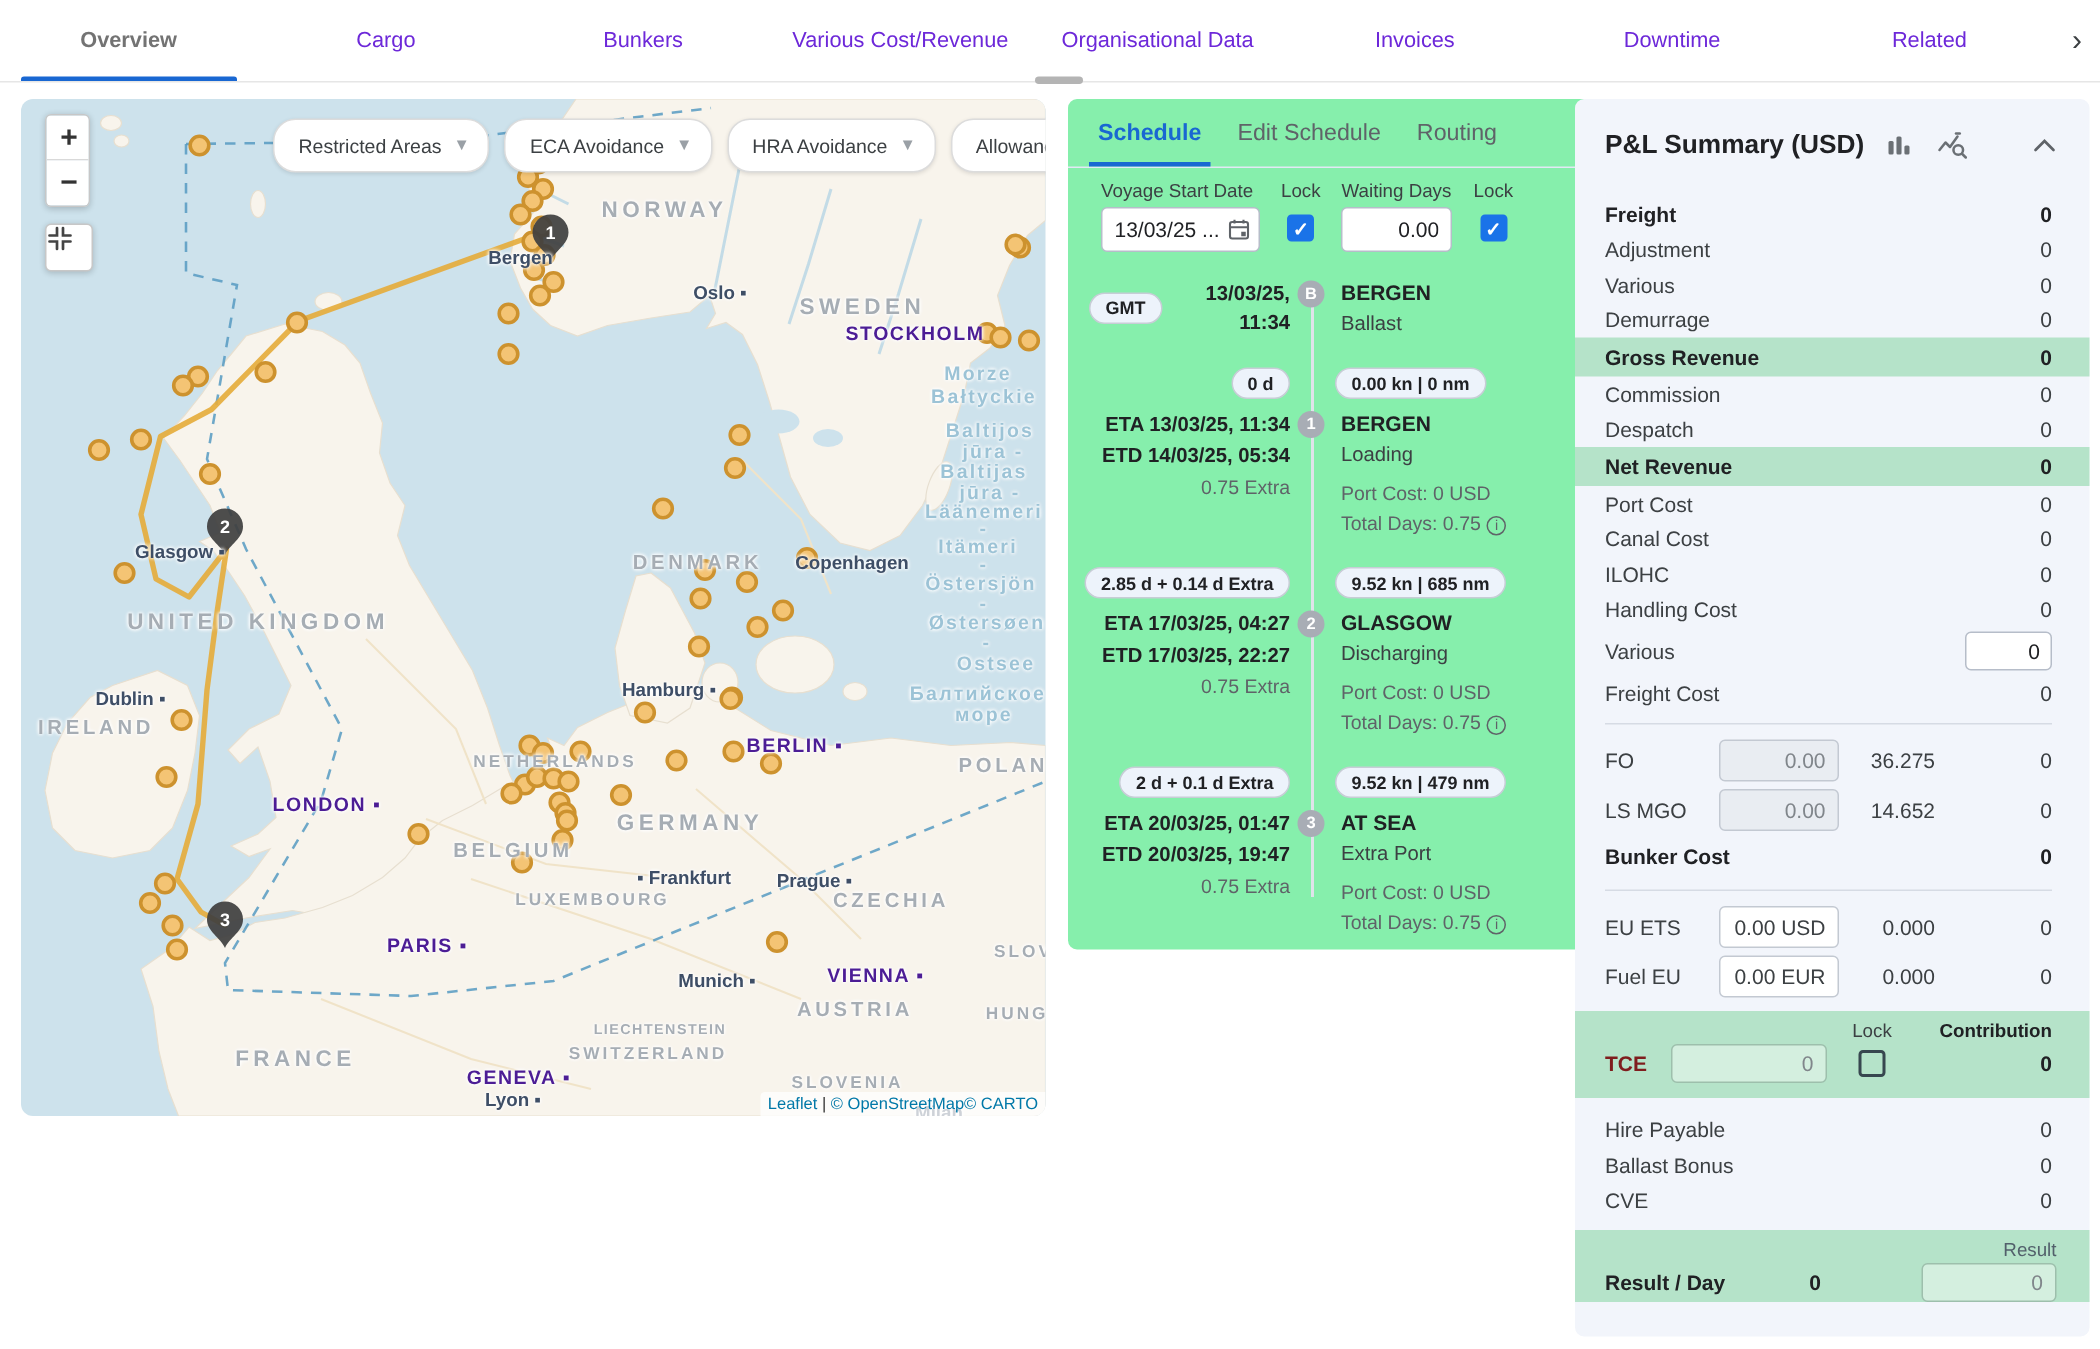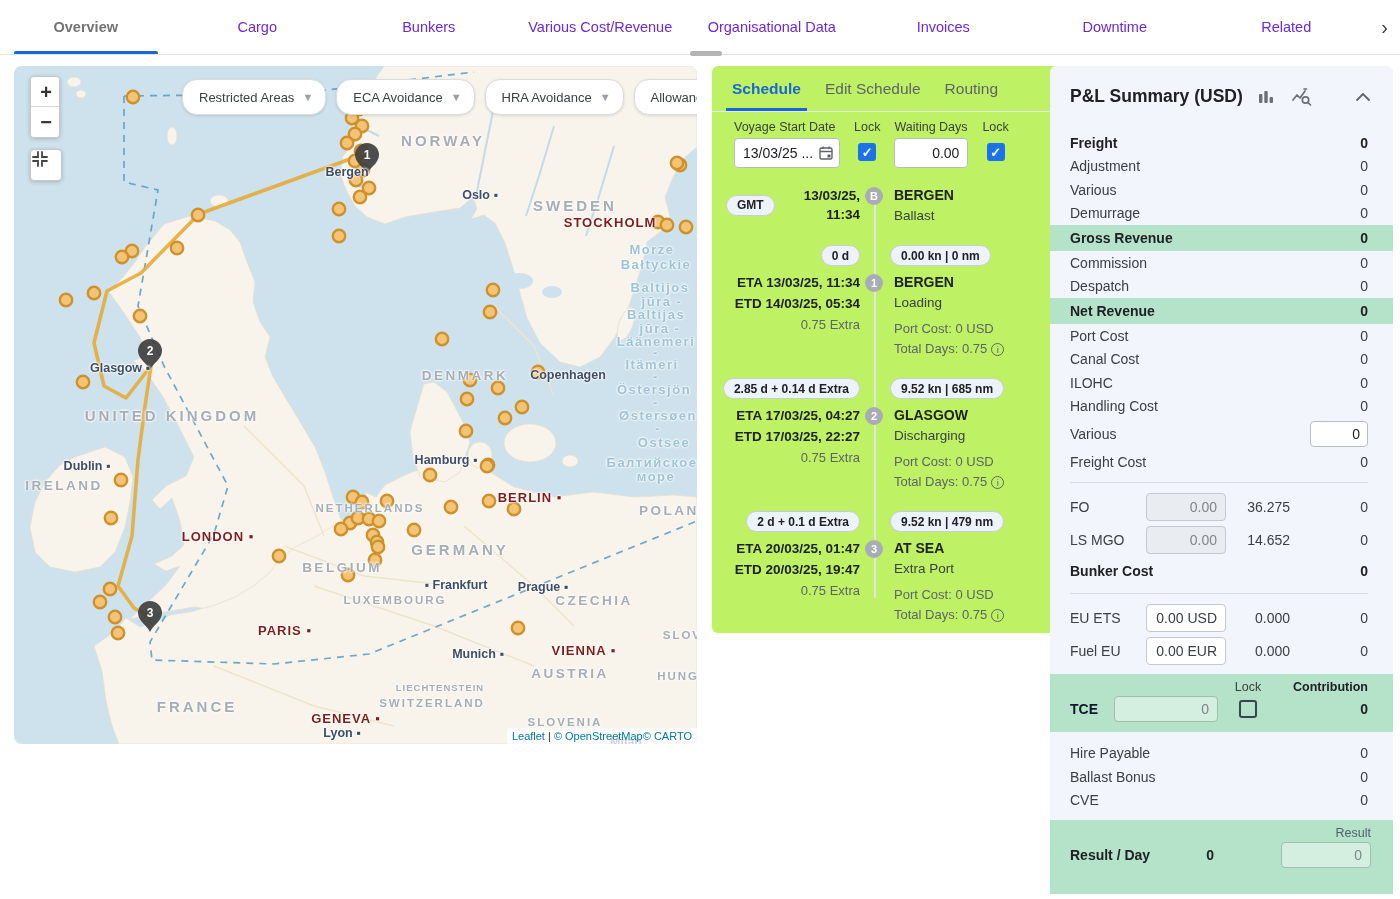--- a/index.html
+++ b/index.html
@@ -32,21 +32,21 @@
   .port{fill:#f4c474;stroke:#cd922e;stroke-width:2.4;}
   .pin{fill:#3f3f3f;opacity:.93;}
   .pin-num{fill:#fff;font-size:12px;font-weight:700;text-anchor:middle;font-family:"Liberation Sans",sans-serif;}
   #map-labels{position:absolute;inset:0;pointer-events:none;}
   .mlabel{position:absolute;transform:translate(-50%,-50%);white-space:nowrap;
     text-shadow:0 0 3px rgba(255,255,255,.95),0 0 3px rgba(255,255,255,.95),0 0 2px rgba(255,255,255,.9);}
   .country-lg{font-size:15px;letter-spacing:3px;color:#a6adb4;font-weight:700;}
   .country{font-size:13.5px;letter-spacing:2.5px;color:#a6adb4;font-weight:700;}
   .country-sm{font-size:11.5px;letter-spacing:2px;color:#a6adb4;font-weight:700;}
   .country-xs{font-size:9.5px;letter-spacing:1px;color:#a6adb4;font-weight:700;}
-  .capital{font-size:13px;letter-spacing:1px;color:#7f1d1d;font-weight:700;}
+  .capital{font-size:13px;letter-spacing:1px;color:#4c1d95;font-weight:700;}
   .city{font-size:12.5px;color:#3e4e66;font-weight:700;}
   .sea{font-size:13px;letter-spacing:1.5px;color:#9cc3d6;font-weight:700;}
 
   .map-zoom{position:absolute;left:16px;top:10px;width:30px;display:flex;flex-direction:column;
     border:1px solid #c7c7c7;border-radius:4px;overflow:hidden;box-shadow:0 1px 4px rgba(0,0,0,.2);}
   .map-zoom button{width:30px;height:30px;background:#fff;border:none;font-size:20px;font-weight:700;
     color:#333;cursor:pointer;line-height:1;padding:0;font-family:"Liberation Sans",sans-serif;}
   .map-zoom button:first-child{border-bottom:1px solid #d9d9d9;}
   .map-collapse{position:absolute;left:16px;top:83px;width:32px;height:32px;background:#fff;
     border:1px solid #c7c7c7;border-radius:4px;box-shadow:0 1px 4px rgba(0,0,0,.2);cursor:pointer;
@@ -54,21 +54,21 @@
   .map-filters{position:absolute;left:168px;top:13px;display:flex;gap:10px;}
   .pill-filter{height:36px;background:#fff;border:1px solid #dcdcdc;border-radius:15px;
     box-shadow:0 1px 3px rgba(0,0,0,.12);display:flex;align-items:center;gap:8px;padding:0 12px 0 16px;
     font-size:13px;color:#3c4043;cursor:pointer;white-space:nowrap;}
   .pill-filter .chev{color:#9aa0a6;font-size:11px;}
   .attribution{position:absolute;right:0;bottom:0;background:rgba(255,255,255,.75);font-size:11px;
     color:#333;padding:2px 5px;border-radius:3px 0 0 0;}
   .attribution a{color:#0078a8;text-decoration:none;cursor:pointer;}
 
   
-  .sched{position:absolute;left:712px;top:66px;width:366px;height:567px;background:#bef264;
+  .sched{position:absolute;left:712px;top:66px;width:366px;height:567px;background:#86efac;
     border-radius:6px;overflow:hidden;}
   .sched-tabs{display:flex;gap:24px;padding:0 20px;height:46px;align-items:center;
     border-bottom:1px solid #e2e9f4;}
   .stab{font-size:15.5px;color:#5f6368;position:relative;height:100%;display:flex;align-items:center;cursor:pointer;}
   .stab.active{color:#1967d2;font-weight:700;}
   .stab.active::after{content:'';position:absolute;left:-6px;right:-6px;bottom:0;height:3px;background:#1967d2;}
   .sched-form{display:flex;padding:8px 14px 0 22px;gap:14px;}
   .fld{display:flex;flex-direction:column;gap:4px;}
   .fld label{font-size:12.5px;color:#3c4043;}
   .fld.lockcol{align-items:center;}
@@ -135,27 +135,27 @@
   .bgrid .c3{text-align:right;}
   .bgrid .c4{text-align:right;}
   .price-inp{width:80px;height:28px;border:1px solid #c3c9d2;border-radius:4px;text-align:right;
     font-size:14px;padding:0 8px;font-family:"Liberation Sans",sans-serif;}
   .price-inp:disabled{background:#e9edf2;color:#80868b;}
   .price-inp.white{background:#fff;color:#3c4043;}
   .tce{background:#b5e3c9;margin-top:6px;padding:6px 25px 10px 20px;display:grid;
     grid-template-columns:44px 108px 52px 1fr;align-items:center;row-gap:2px;}
   .tce .lbl-sm{font-size:12.5px;color:#3c4043;text-align:center;}
   .tce .lbl-contrib{font-size:12.5px;font-weight:700;color:#202124;text-align:right;}
-  .tce .tce-name{font-weight:700;color:#0f172a;}
+  .tce .tce-name{font-weight:700;color:#7f1d1d;}
   .tce-inp{width:104px;height:26px;background:rgba(255,255,255,.42);border:1px solid #9dbfac;
     border-radius:4px;text-align:right;font-size:14px;color:#80868b;padding:0 8px;
     font-family:"Liberation Sans",sans-serif;}
   .tce .cb{margin:0 auto;background:transparent;border-color:#37474f;}
   .tce .v{text-align:right;font-weight:700;color:#202124;}
-  .result{background:#b5e3c9;margin-top:8px;padding:6px 22px 26px 20px;}
+  .result{background:#b5e3c9;margin-top:8px;padding:6px 22px 0 20px;}
   .result .r-hdr{text-align:right;font-size:12.5px;color:#52606b;margin-bottom:2px;}
   .result .r-row{display:flex;align-items:center;}
   .result .r-label{font-weight:700;color:#202124;}
   .result .r-val{font-weight:700;color:#202124;margin-left:56px;}
   .result .tce-inp{margin-left:auto;width:90px;}
 </style>
 </head>
 <body>
 
 <div class="tabbar">

